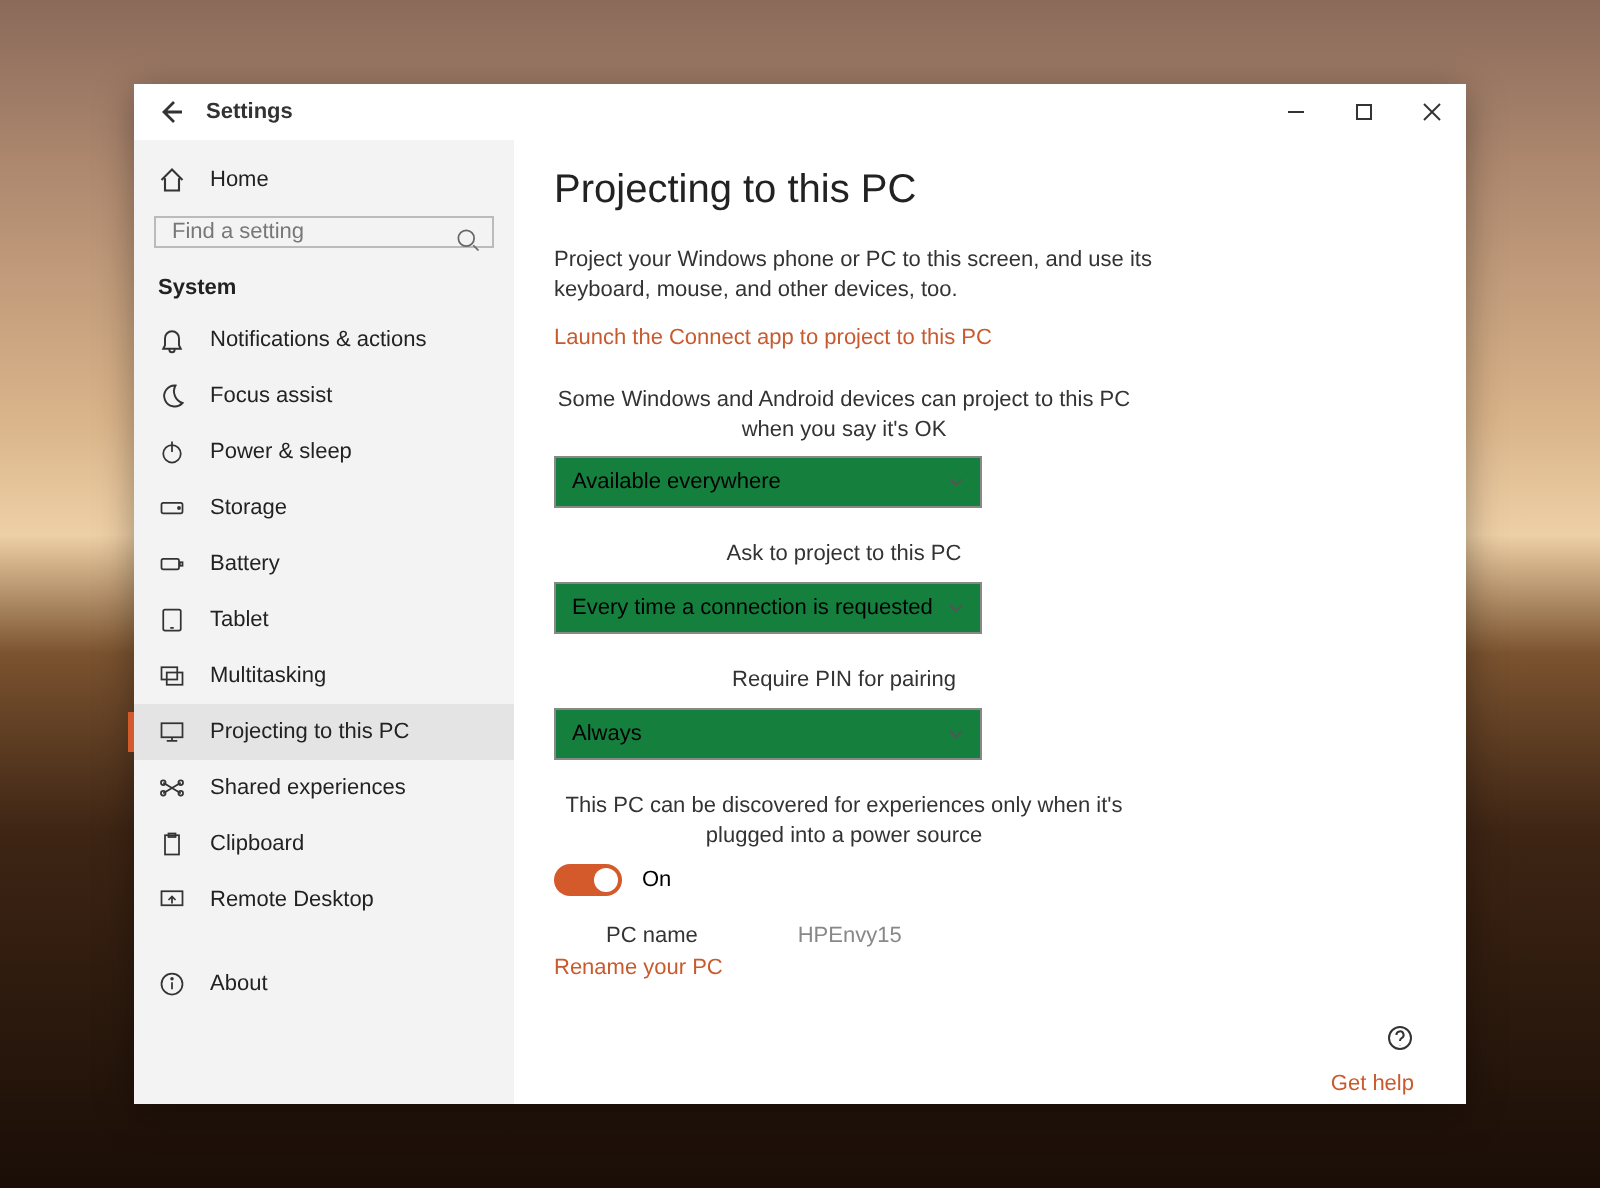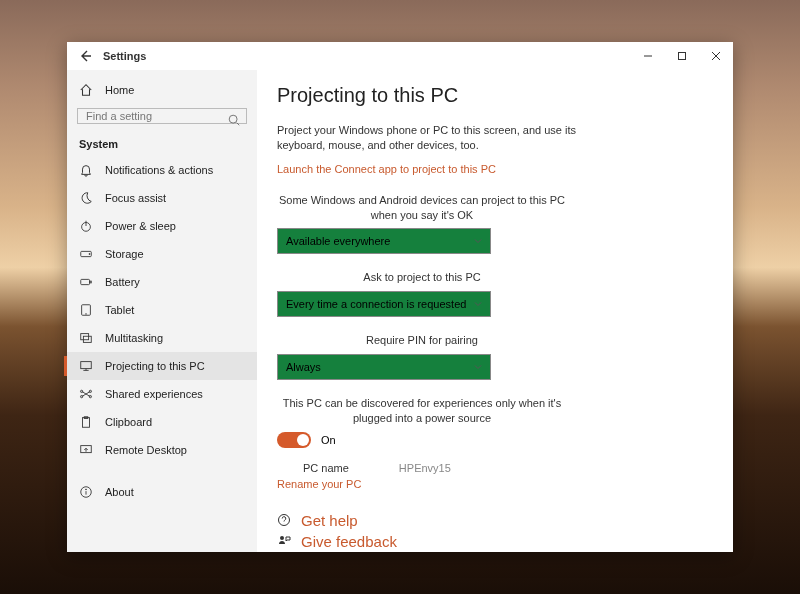--- a/index.html
+++ b/index.html
@@ -61,21 +61,21 @@
   width: 34px; height: 16px; border-radius: 8px; background: #d55a2b; position: relative;
 }
 .toggle::after {
   content: ""; position: absolute; right: 2px; top: 2px; width: 12px; height: 12px;
   background: #fff; border-radius: 50%;
 }
 .toggle-label { font-size: 11px; }
 .pcrow { display: flex; gap: 18px; font-size: 11px; margin-bottom: 4px; }
 .pcrow .k { color: #333; padding-left: 26px; }
 .pcrow .v { color: #888; padding-left: 32px; }
-.helprow { display: flex; align-items: center; gap: 10px; font-size: 15px; color: #c85a2e; margin-top: 4px; }
+.helprow { display: flex; align-items: flex-end; gap: 10px; font-size: 11px; color: #c85a2e; margin-top: 4px; flex-direction: column; }
 .helprow .icn { width: 14px; height: 14px; display:flex;align-items:center;justify-content:center;}
 .helprow.first { margin-top: 22px; }
 </style>
 </head>
 <body>
 
 <div class="window">
 
   <div class="titlebar">
     <span class="back">

